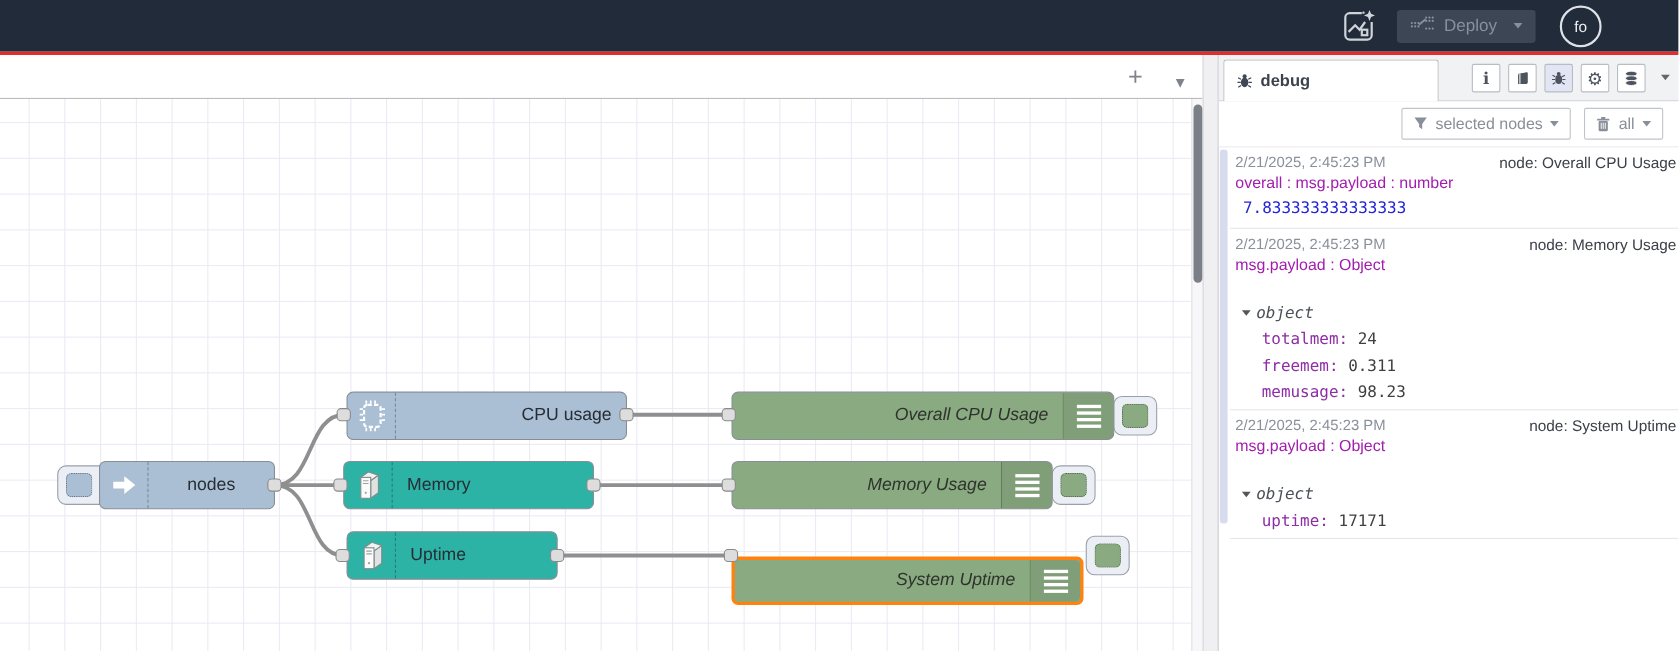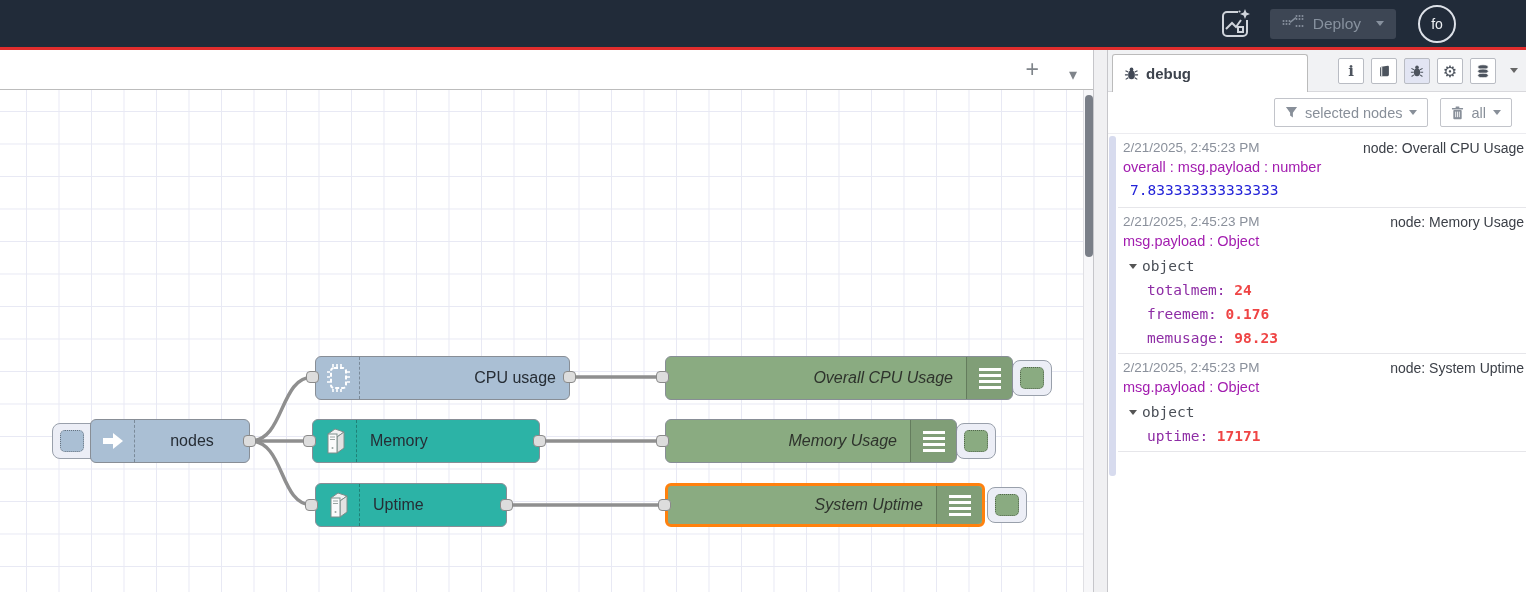--- a/index.html
+++ b/index.html
@@ -98,27 +98,27 @@
   .msg-list { position:relative; flex:1; overflow:hidden; padding-left:10px; }
   .msg-scrollrail { position:absolute; left:1px; top:2px; width:7px; height:340px;
                     background:#d7dbee; border-radius:3px; }
   .msg { border-bottom:1px solid #e6e6ea; padding:3px 2px 7px 5px; }
   .msg-meta { display:flex; justify-content:space-between; align-items:flex-start;
               font-size:13.5px; color:#8a909b; padding:3px 0 2px 0; }
   .msg-meta .node-name { color:#3c4048; font-size:14px; }
   .msg-prop { color:#a21caf; font-size:14.5px; padding:1px 0 2px 0; }
   .mono { font-family:"DejaVu Sans Mono", monospace; }
   .msg-value { color:#2323d8; font-size:14.5px; padding:5px 0 2px 7px; }
-  .obj-row { color:#4a4f57; font-size:14.5px; padding:7px 0 0 6px; }
+  .obj-row { font-style:italic; color:#4a4f57; font-size:14.5px; padding:7px 0 0 6px;margin-top:19px; }
   .objtri { width:0; height:0; border-left:4.5px solid transparent; border-right:4.5px solid transparent;
             border-top:5.5px solid #555; display:inline-block; margin-right:5px; position:relative; top:-2px; }
   .entry { font-size:14.5px; padding:8px 0 0 24px; }
   .entry .k { color:#8e2da5; }
   .entry .k::after { content:": "; color:#8e2da5; }
-  .entry .v { color:#ef4444;font-weight:bold; }
+  .entry .v { color:#404040; }
 </style>
 </head>
 <body>
 
 <div class="header">
   <div class="hbtn ai-btn">
     <svg width="34" height="34" viewBox="0 0 34 34" fill="none" stroke="#cfd4db" stroke-width="2">
       <path d="M29 13 v12 a4 4 0 0 1 -4 4 H9 a4 4 0 0 1 -4 -4 V9 a4 4 0 0 1 4 -4 h11"></path>
       <path d="M8 22 l6 -6 l4 4 l5 -7" stroke-width="2"></path>
       <rect x="20" y="20" width="5" height="5" fill="none"></rect>
@@ -259,21 +259,21 @@
             <i></i>
             <i></i>
             <i></i>
             <i></i>
           </div>
       </div>
 
       <div class="toggle" style="left:987px; top:397px;">
           <div class="sq g"></div>
         </div>
-      <div class="node green debug selected" style="left:665px; top:393px; width:320px;">
+      <div class="node green debug selected" style="left:665px; top:416px; width:320px;">
         <div class="label">System Uptime</div>
         <div class="icon-right">
             <i></i>
             <i></i>
             <i></i>
             <i></i>
           </div>
       </div>
 
       <div class="port" style="left:243px; top:345px;"></div>
@@ -381,21 +381,21 @@
           <span class="node-name">node: Memory Usage</span>
         </div>
         <div class="msg-prop">msg.payload : Object</div>
         <div class="obj-row mono">
           <span class="objtri"></span><span>object</span>
         </div>
         <div class="entry mono">
           <span class="k">totalmem</span><span class="v">24</span>
         </div>
         <div class="entry mono">
-          <span class="k">freemem</span><span class="v">0.176</span>
+          <span class="k">freemem</span><span class="v">0.311</span>
         </div>
         <div class="entry mono">
           <span class="k">memusage</span><span class="v">98.23</span>
         </div>
       </div>
 
       <div class="msg">
         <div class="msg-meta">
           <span>2/21/2025, 2:45:23 PM</span>
           <span class="node-name">node: System Uptime</span>

